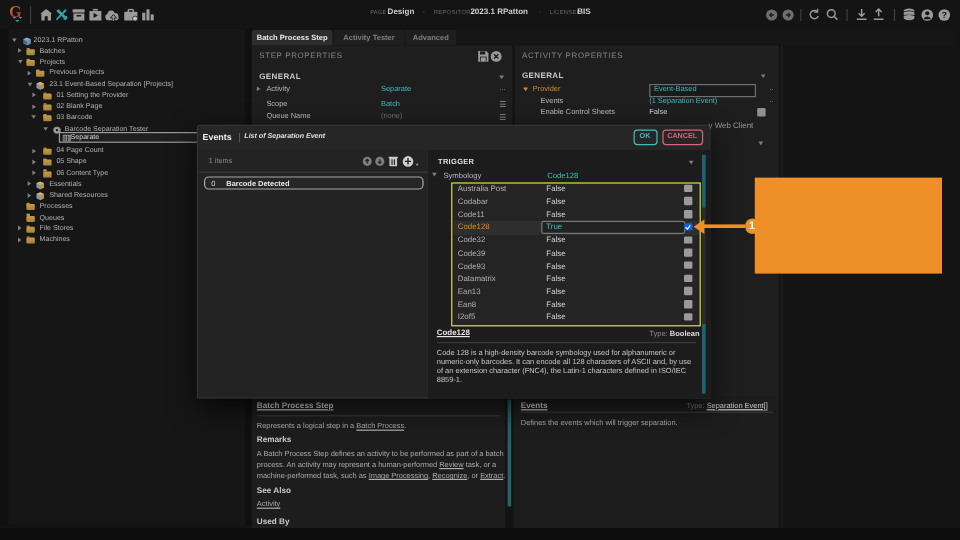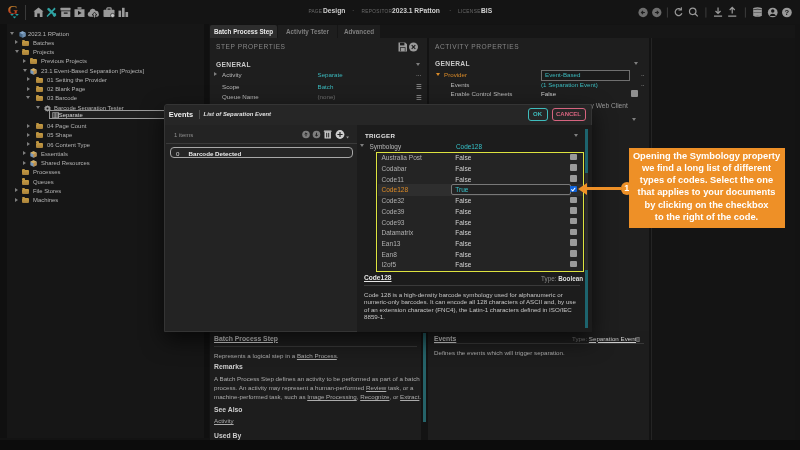--- a/index.html
+++ b/index.html
@@ -405,18 +405,17 @@
   <div class="abs" style="left:364px;top:274px;font-size:6.6px;font-weight:bold;color:#e5e5e5;text-decoration:underline;">Code128</div>
   <div class="abs" style="left:541px;top:274.5px;font-size:6.3px;color:#8a8a8a;">Type: <span style="color:#dedede;font-weight:bold;">Boolean</span></div>
   <div class="abs" style="left:364px;top:284.5px;width:216px;height:1px;background:#3a3a3a;"></div>
   <div class="abs" style="left:364px;top:291px;font-size:6.2px;color:#c6c6c6;line-height:7.4px;white-space:nowrap;">Code 128 is a high-density barcode symbology used for alphanumeric or<br>numeric-only barcodes. It can encode all 128 characters of ASCII and, by use<br>of an extension character (FNC4), the Latin-1 characters defined in ISO/IEC<br>8859-1.</div>
 
   <div class="abs" style="left:585px;top:128.5px;width:3.2px;height:199px;background:#2b2b2b;"></div>
   <div class="abs" style="left:585px;top:128.5px;width:3.2px;height:44.5px;background:#1d646e;"></div>
   <div class="abs" style="left:585px;top:270px;width:3.2px;height:57.5px;background:#1d646e;"></div>
 
   <div class="abs" style="left:628.5px;top:148px;width:156px;height:80px;background:#ee9027;"></div>
-  <div class="abs" style="left:628.5px;top:150px;width:156px;font-size:9.3px;line-height:12.15px;font-weight:bold;color:#ffffff;text-align:center;">Opening the Symbology property<br>we find a long list of different<br>types of codes. Select the one<br>that applies to your documents<br>by clicking on the checkbox<br>to the right of the code.</div>
   <div class="abs" style="left:583px;top:187.2px;width:38px;height:2.8px;background:#ee9027;"></div>
   <div class="abs" style="left:577.5px;top:182.5px;width:0;height:0;border-top:6px solid transparent;border-bottom:6px solid transparent;border-right:9.5px solid #ee9027;"></div>
   <div class="abs" style="left:620.5px;top:182px;width:12.5px;height:12.5px;border-radius:50%;background:#ee9027;color:#fff;font-size:9px;font-weight:bold;text-align:center;line-height:12.5px;">1</div>
 
 </div>
 
 </body></html>

